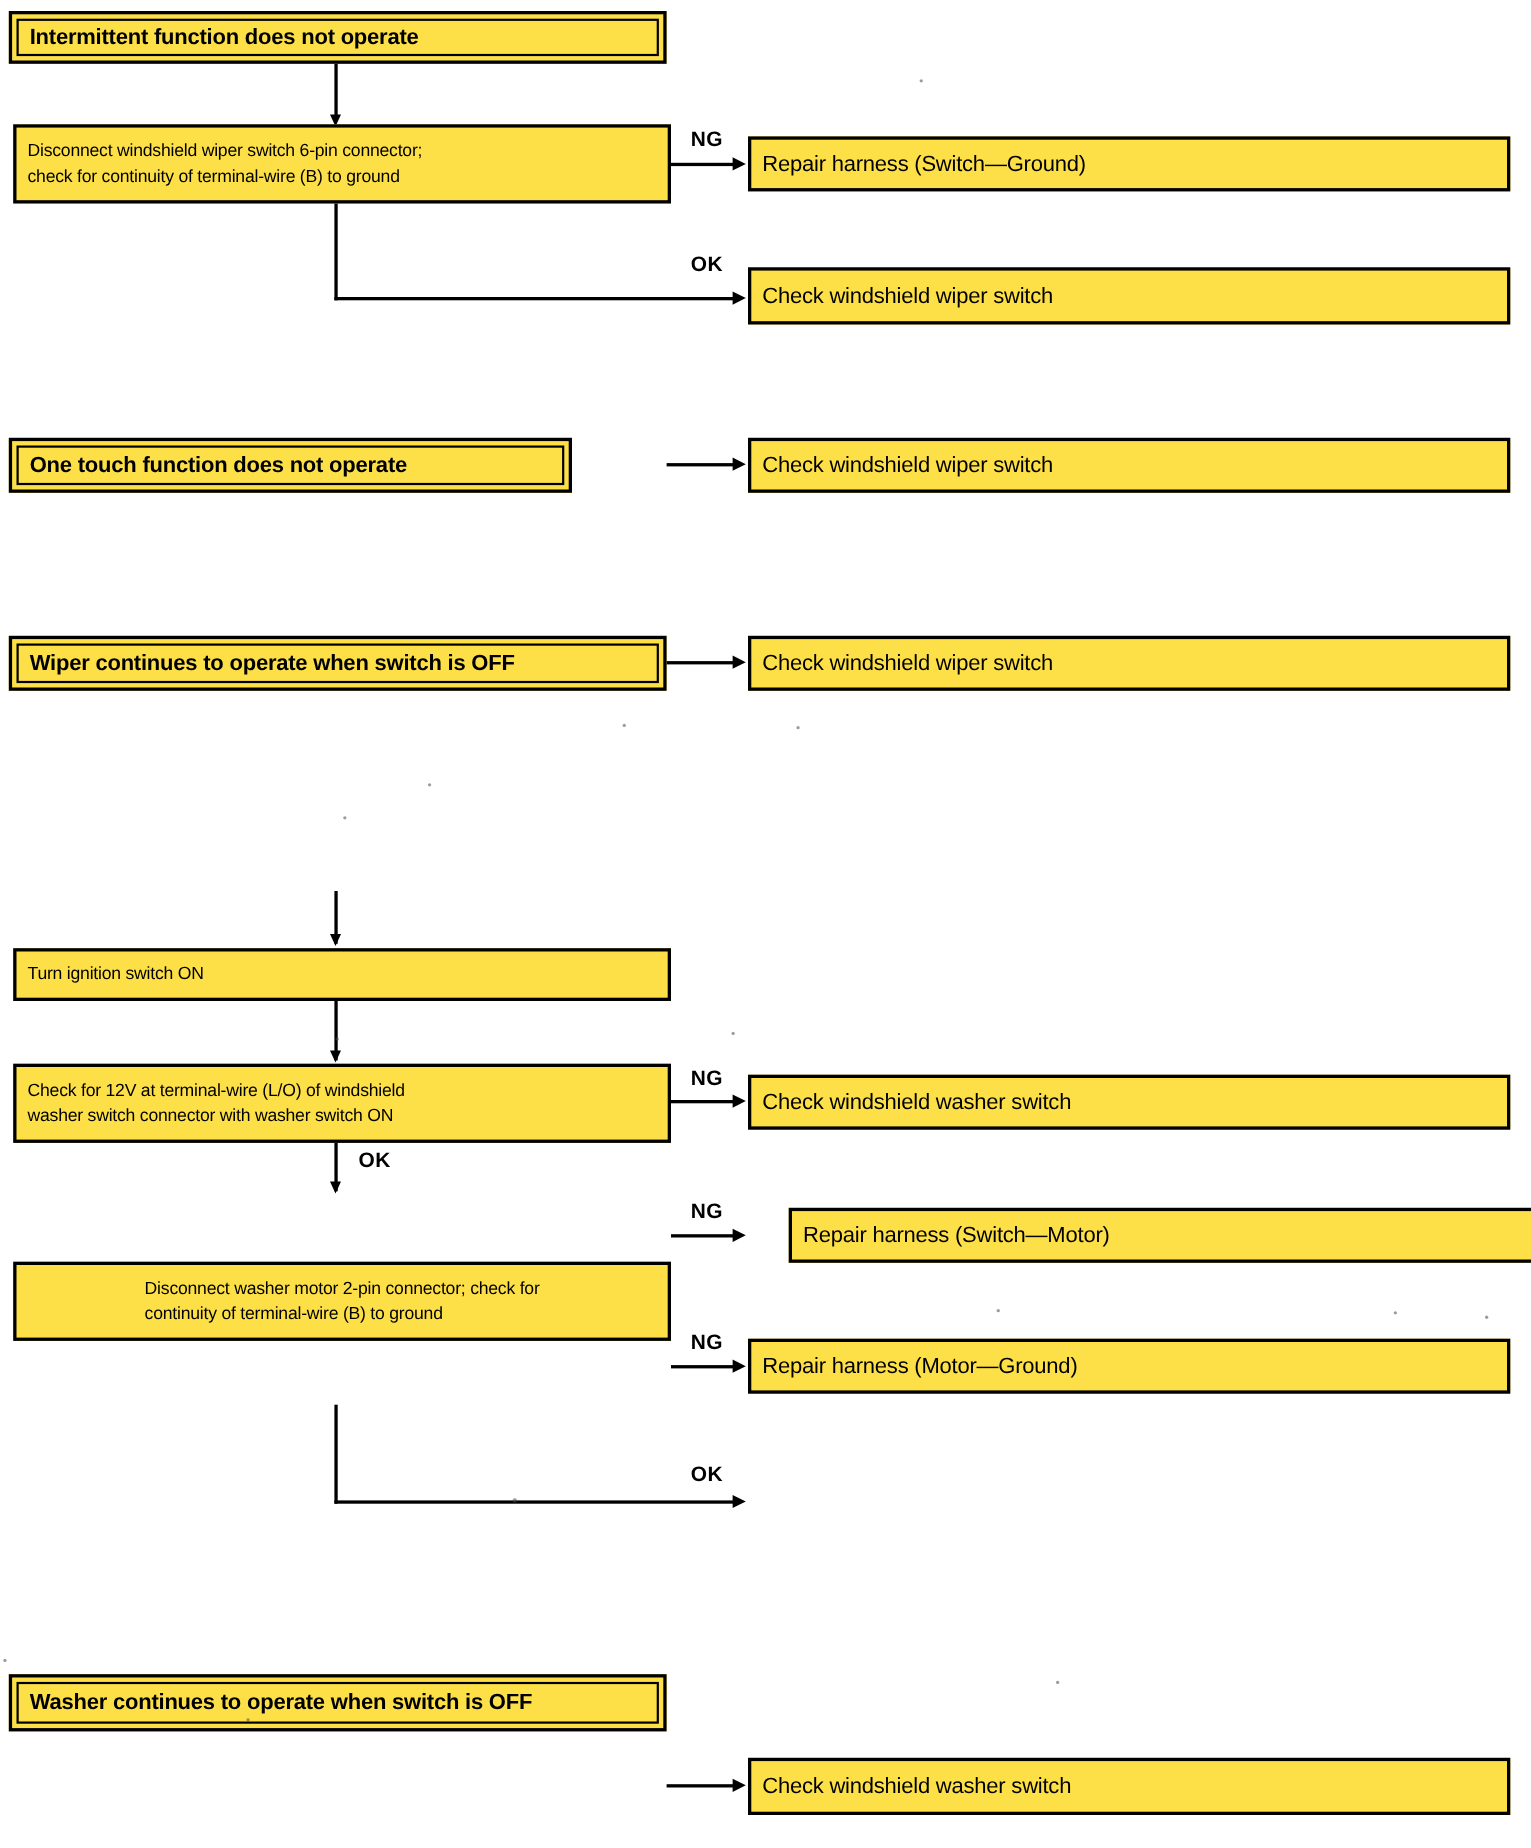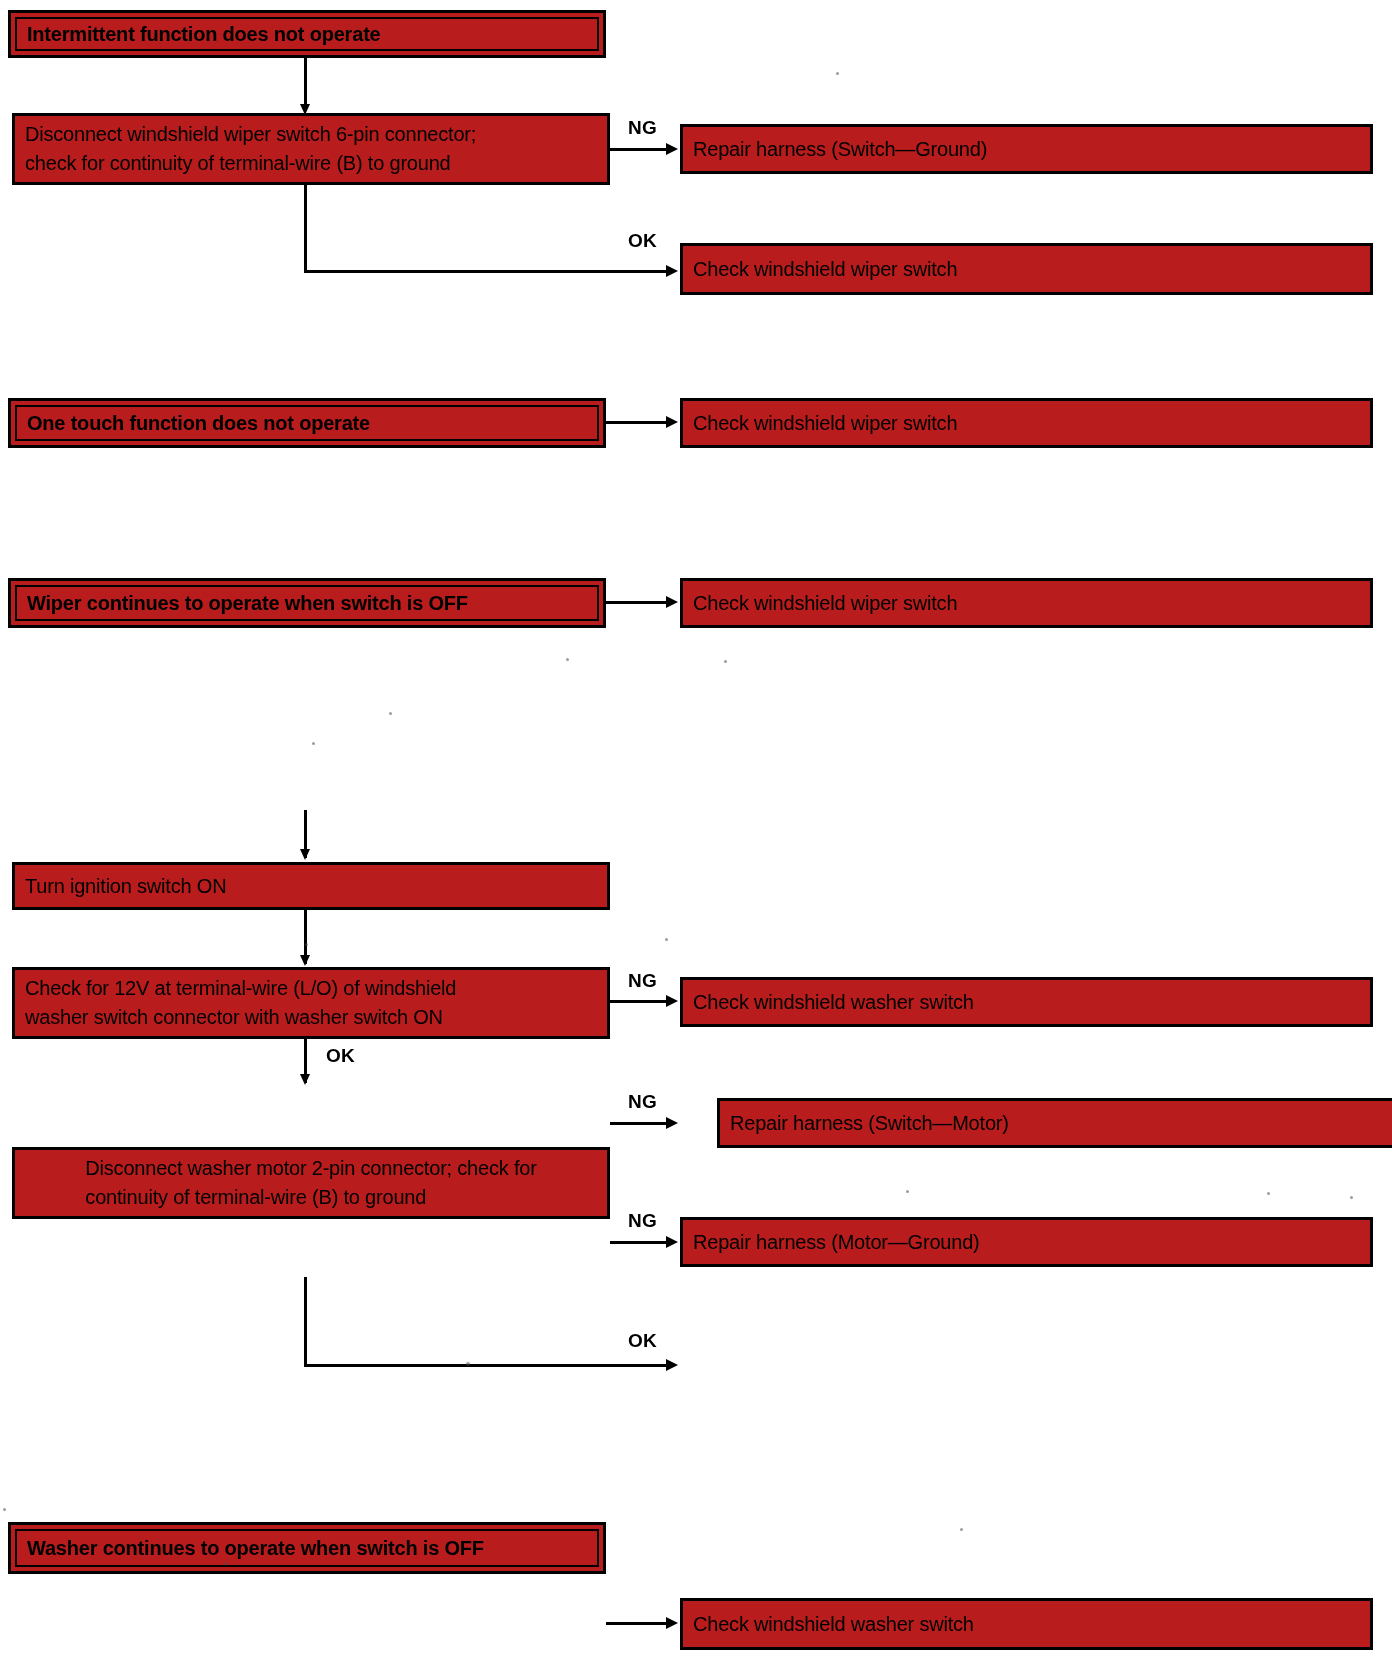--- a/index.html
+++ b/index.html
@@ -14,28 +14,28 @@
     background: #ffffff;
     font-family: "Liberation Sans", sans-serif;
     color: #000000;
     overflow: hidden;
   }
 
   
   .box {
     position: absolute;
     box-sizing: border-box;
-    background: #b91c1c;
+    background: #fde047;
     border: 3px solid #000;
     display: flex;
     align-items: center;
   }
   .box .txt {
     padding: 0 10px;
-    font-size: 20px;
+    font-size: 16px;
     line-height: 1.45;
     letter-spacing: -0.2px;
     white-space: pre-line;
   }
   
   .box.header {
     border: 3px solid #000;
     padding: 4px;
   }
   .box.header .inner {
@@ -119,21 +119,21 @@
 
   <div class="vline" style="left:304px; top:185px; height:88px;"></div>
   <div class="hline" style="left:304px; top:270px; width:364px;"></div>
   <div class="arrow-right" style="left:666px; top:265px;"></div>
   <div class="edge-label" style="left:628px; top:230px;">OK</div>
 
   <div class="box result" style="left:680px; top:243px; width:693px; height:52px;">
     <span class="txt">Check windshield wiper switch</span>
   </div>
 
-  <div class="box header" style="left:8px; top:398px; width:598px; height:50px;align-items:flex-end;">
+  <div class="box header" style="left:8px; top:398px; width:512px; height:50px;align-items:flex-end;">
     <div class="inner">
       <span class="txt">One touch function does not operate</span>
     </div>
   </div>
 
   <div class="hline" style="left:606px; top:421px; width:62px;"></div>
   <div class="arrow-right" style="left:666px; top:416px;"></div>
 
   <div class="box result" style="left:680px; top:398px; width:693px; height:50px;">
     <span class="txt">Check windshield wiper switch</span>

